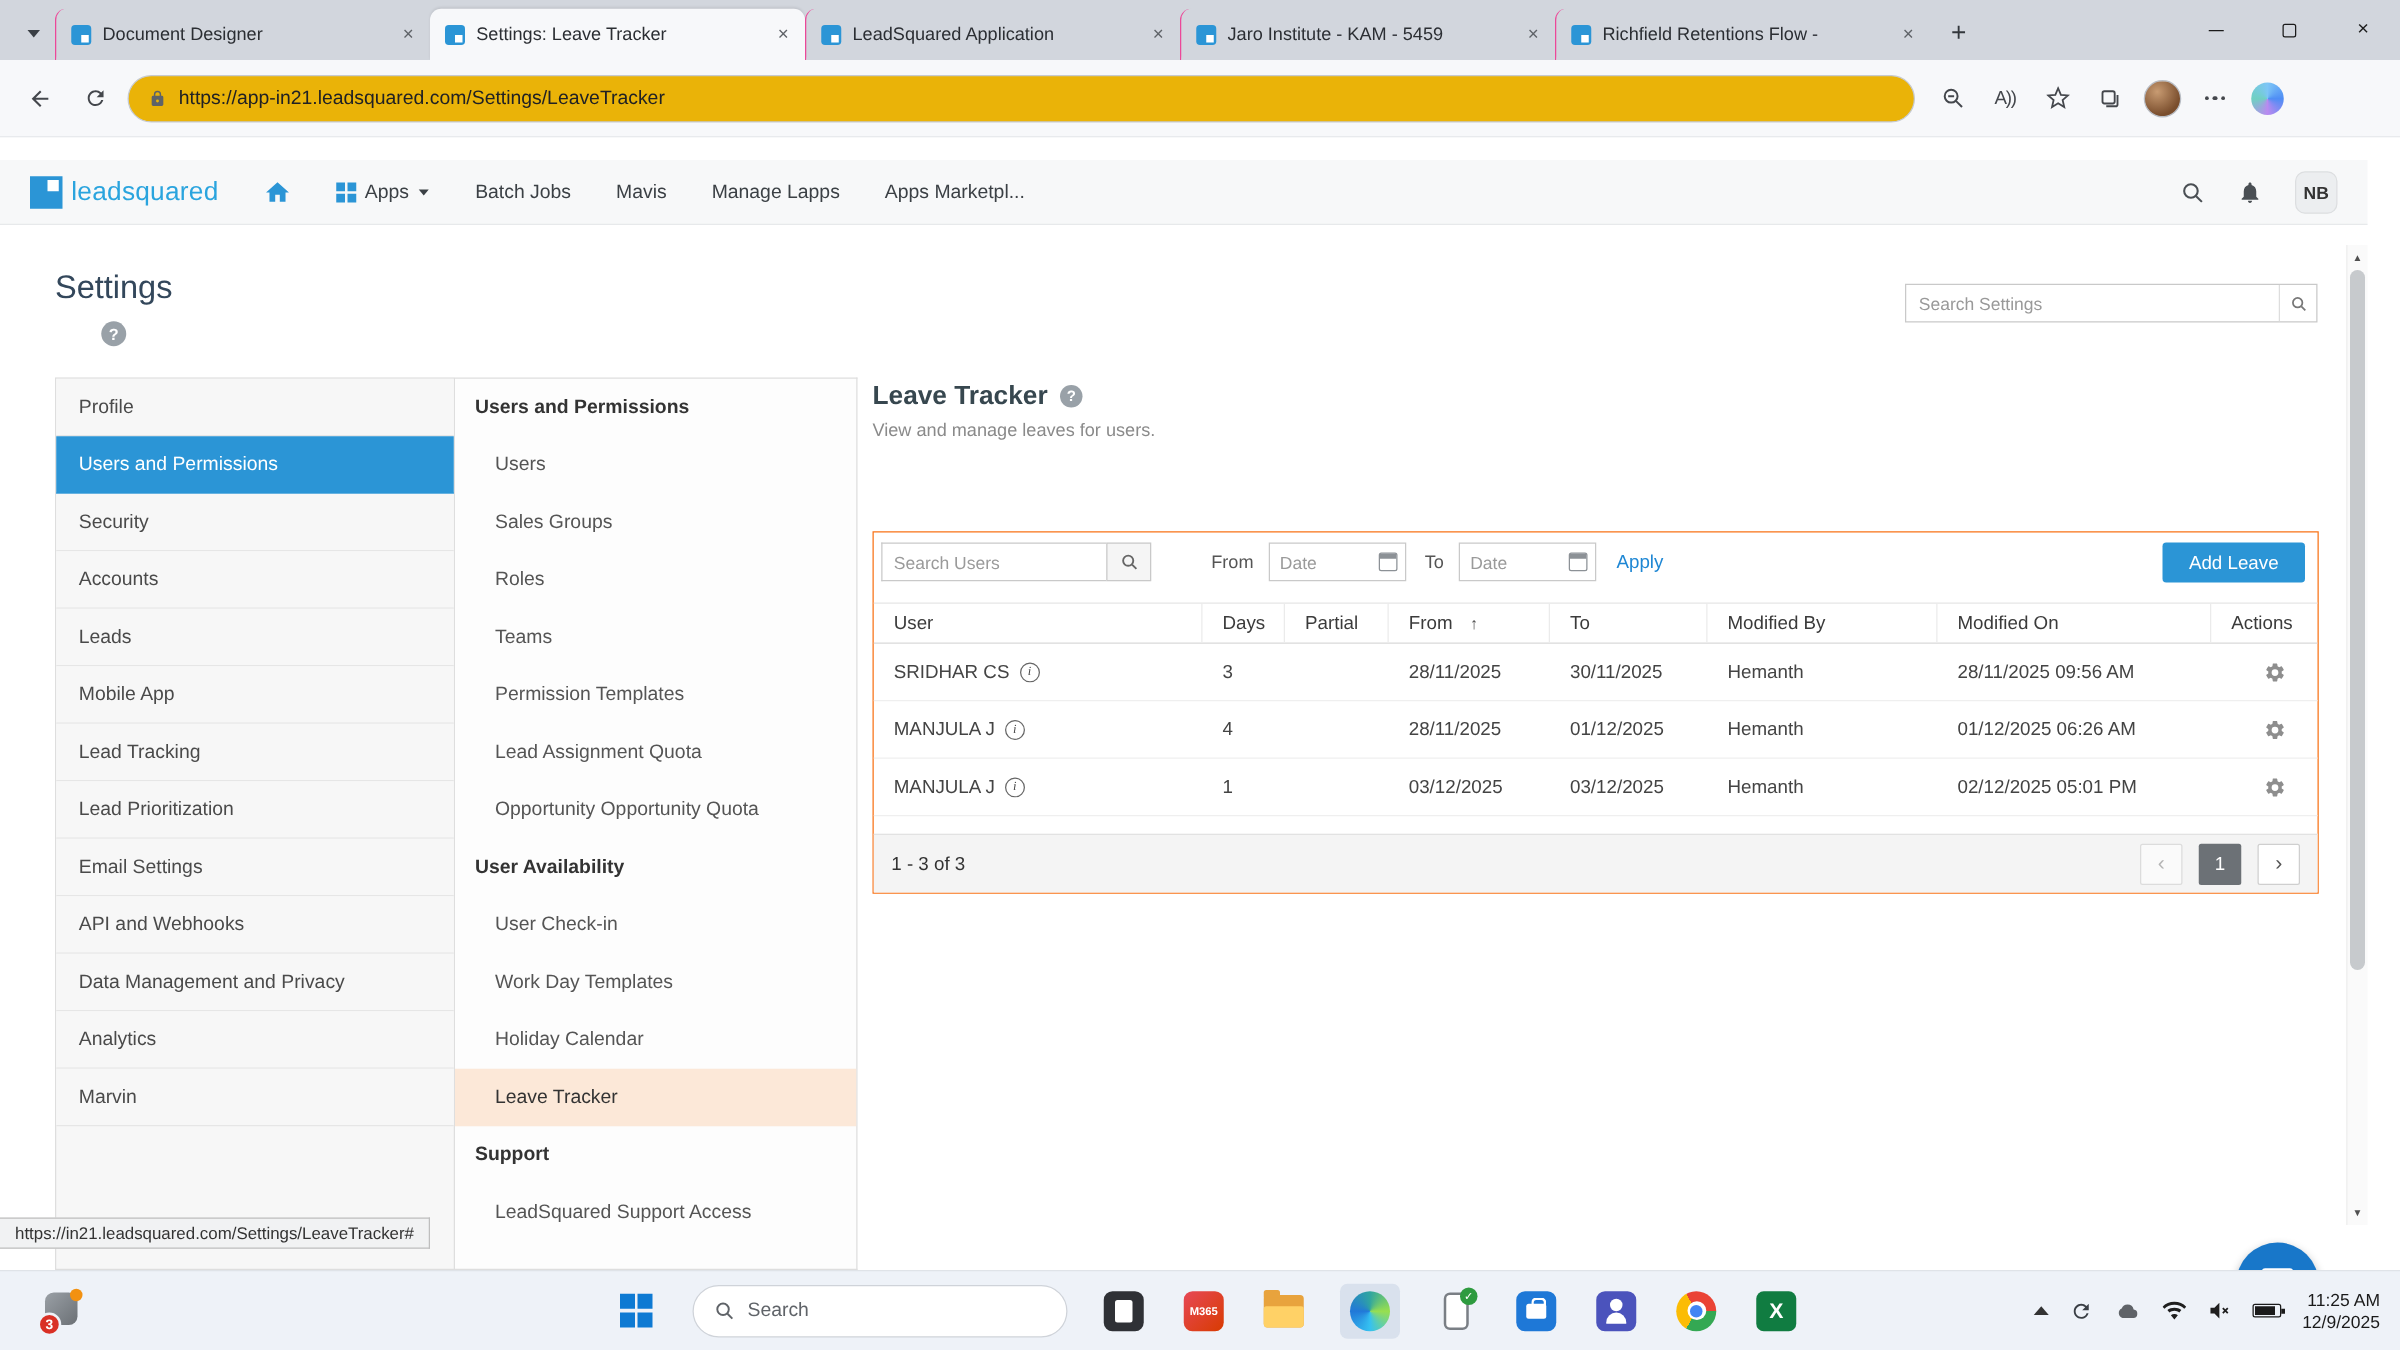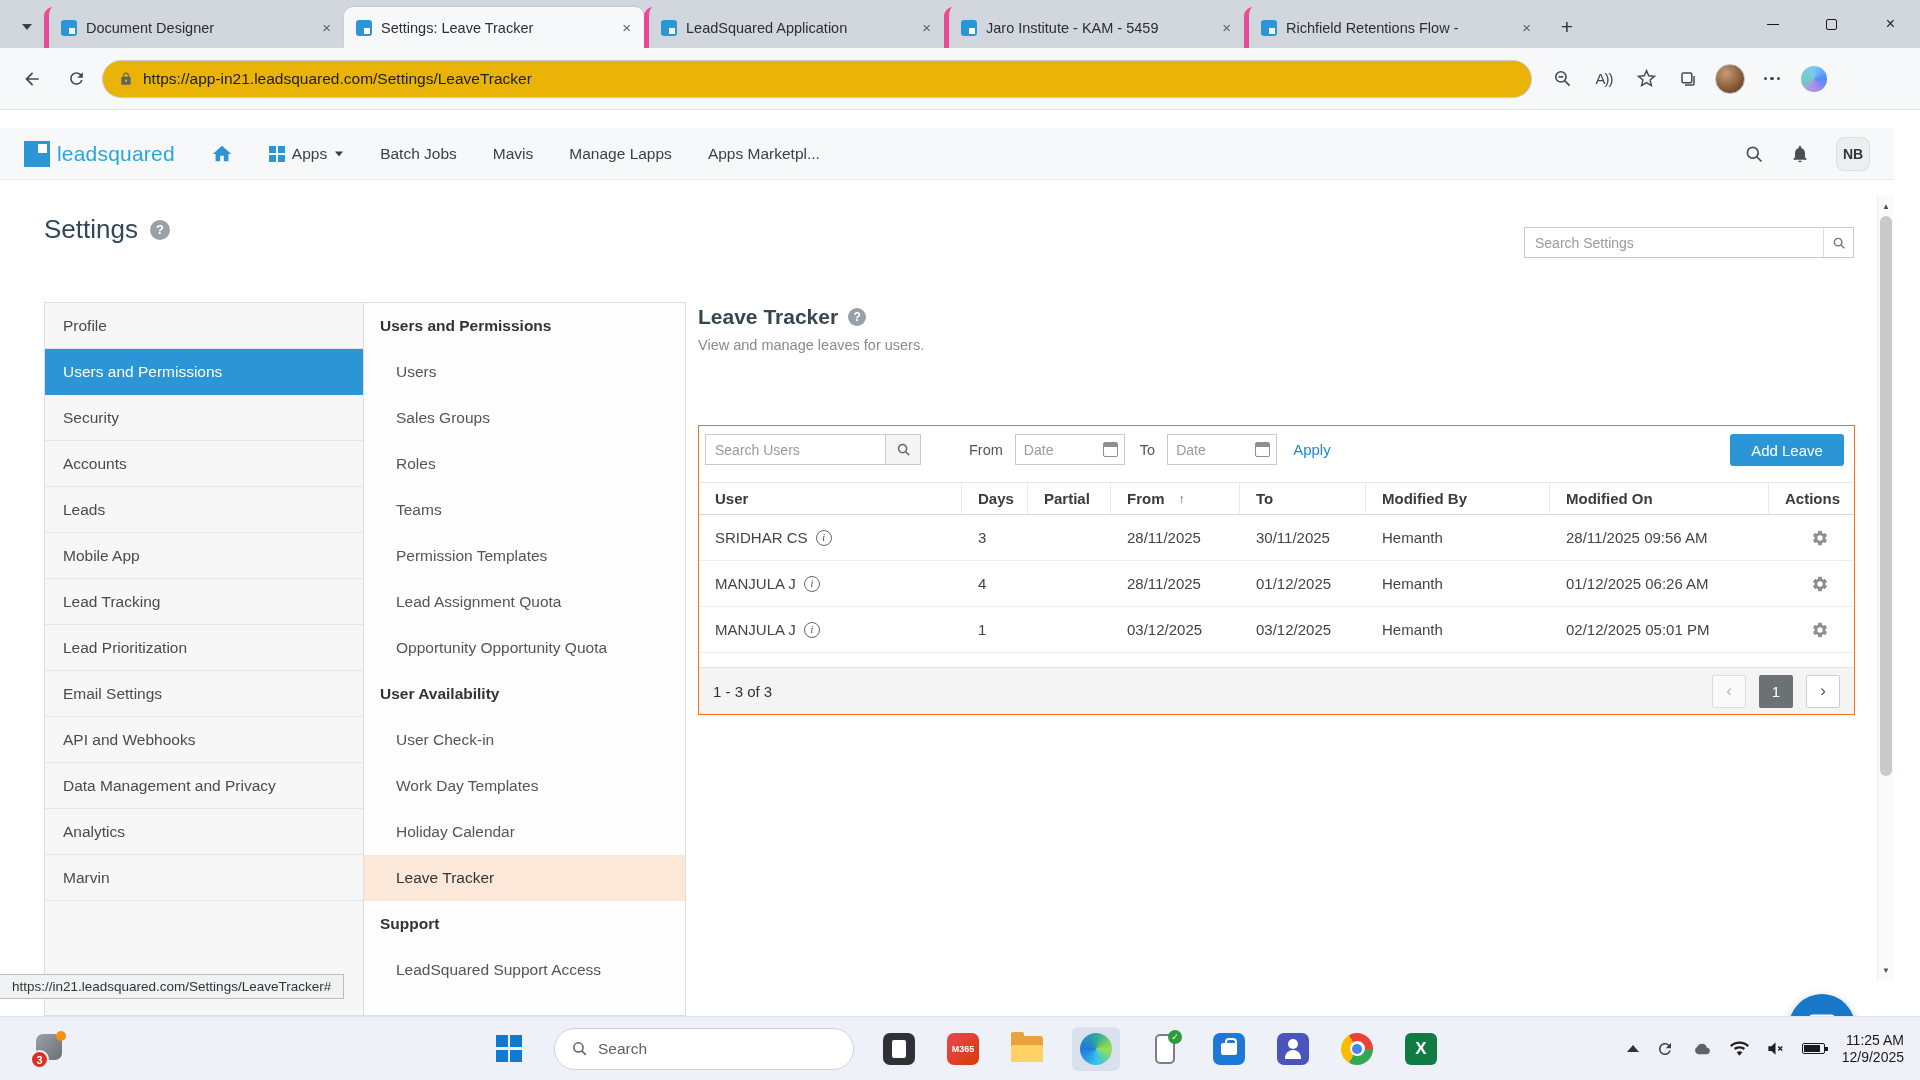--- a/index.html
+++ b/index.html
@@ -4,21 +4,21 @@
 <style>
   * { box-sizing: border-box; margin: 0; padding: 0; }
   body { margin:0; background:#222; font-family:"Liberation Sans", sans-serif; }
   .screen { position:relative; width:1920px; height:1080px; background:#fff; overflow:hidden; font-family:"Liberation Sans", sans-serif; }
 
   
   .tabstrip { position:absolute; top:0; left:0; right:0; height:48px; background:#D2D6DD; display:flex; align-items:flex-end; padding-left:10px; }
   .tab-search-btn { width:34px; height:34px; margin-bottom:4px; border-radius:6px; display:grid; place-items:center; }
   .caret-down { width:0;height:0;border-left:5px solid transparent;border-right:5px solid transparent;border-top:6px solid #3a3f45; }
   .tab { width:300px; height:41px; display:flex; align-items:center; gap:9px; padding:0 10px 0 12px; border-radius:9px 9px 0 0; position:relative; }
-  .tab.inactive { border-left:5px solid #ec4899; }
+  .tab.inactive { border-left:1px solid #ec4899; }
   .tab.active { background:#F7F8FA; border-left:none; box-shadow:0 -1px 2px rgba(0,0,0,.08); }
   .favicon { width:16px; height:16px; border-radius:3px; background:#2B95D6; position:relative; flex:none; }
   .favicon::after{ content:""; position:absolute; right:2px; bottom:2px; width:6px; height:6px; background:#fff; }
   .tab-title { flex:1; font-size:14.5px; color:#2b2e33; white-space:nowrap; overflow:hidden; text-overflow:ellipsis; }
   .tab-close { font-size:15px; color:#5f6368; padding:0 3px; flex:none; }
   .newtab-btn { width:34px; height:34px; margin:0 0 4px 6px; display:grid; place-items:center; font-size:21px; color:#33373c; }
   .win-controls { position:absolute; right:0; top:0; height:48px; display:flex; }
   .win-btn { width:59px; height:100%; display:grid; place-items:center; color:#1b1b1b; font-size:13px; }
   .min-glyph { width:12px; border-top:1.5px solid #1b1b1b; }
   .max-glyph { width:11px; height:11px; border:1.5px solid #1b1b1b; border-radius:2px; }
@@ -42,21 +42,21 @@
   .brand { display:flex; align-items:center; gap:7px; }
   .brand-mark { width:26px; height:26px; background:#2B95D6; position:relative; }
   .brand-mark::after { content:""; position:absolute; right:3px; top:3px; width:9px; height:9px; background:#fff; }
   .brand-text { font-size:21px; color:#2AA4DE; letter-spacing:.2px; }
   .nav-item { font-size:15.5px; color:#3b4045; display:flex; align-items:center; gap:7px; }
   .grid-icon { display:grid; grid-template-columns:7px 7px; grid-template-rows:7px 7px; gap:2px; }
   .grid-icon i { background:#2B95D6; }
   .nav-right { margin-left:auto; display:flex; align-items:center; gap:26px; }
   .nb-avatar { width:34px; height:34px; border-radius:8px; background:#ECEEF0; border:1px solid #DCDEE0; display:grid; place-items:center; font-size:14px; font-weight:bold; color:#333; }
 
-  .settings-title-row { position:absolute; top:104px; left:44px; display:flex; align-items:center; gap:12px; }
+  .settings-title-row { position:absolute; top:104px; left:44px; display:flex; align-items:center; gap:12px;flex-direction:column; }
   .settings-title { font-size:26px; color:#33475B; }
   .help-badge { width:20px; height:20px; border-radius:50%; background:#99A1A8; color:#fff; font-size:13px; font-weight:bold; display:grid; place-items:center; }
   .settings-search { position:absolute; top:117px; left:1524px; width:330px; height:31px; border:1px solid #C9C9C9; background:#fff; display:flex; align-items:center; }
   .settings-search input { flex:1; border:none; outline:none; padding:0 10px; font-size:14px; font-family:inherit; color:#333; background:transparent; }
   .settings-search input::placeholder { color:#999; }
   .mini-search-btn { width:30px; height:100%; border-left:1px solid #DDD; display:grid; place-items:center; color:#777; }
 
   
   .sidebar { position:absolute; top:192px; left:44px; width:320px; bottom:0; background:#F7F7F7; border:1px solid #DEDEDE; }
   .sb-item { height:46px; display:flex; align-items:center; padding:0 18px; font-size:15.5px; color:#4a4a4a; border-bottom:1px solid #E6E6E6; background:#F7F7F7; }
@@ -85,21 +85,21 @@
   .date-field input { flex:1; min-width:0; border:none; outline:none; font-size:14px; font-family:inherit; color:#333; }
   .date-field input::placeholder { color:#9a9a9a; }
   .cal-icon { width:15px; height:15px; border:1.5px solid #8c9196; border-radius:2px; position:relative; flex:none; }
   .cal-icon::before { content:""; position:absolute; left:0; right:0; top:0; height:4px; background:#8c9196; }
   .apply-link { font-size:15px; color:#1E87D4; }
   .add-leave-btn { position:absolute; right:10px; top:8px; width:114px; height:32px; background:#2B95D6; border-radius:3px; color:#fff; font-size:15px; display:grid; place-items:center; }
 
   .table { width:100%; }
   .trow { display:grid; grid-template-columns:263px 66px 83px 129px 126px 184px 219px 1fr; align-items:center; }
   .thead { height:33px; border-top:1px solid #E6E6E6; border-bottom:1px solid #D9D9D9; }
-  .thead .cell { font-weight:bold; font-size:15px; color:#3b3b3b; height:100%; display:flex; align-items:center; border-right:1px solid #EBEBEB; }
+  .thead .cell { font-weight:normal; font-size:15px; color:#3b3b3b; height:100%; display:flex; align-items:center; border-right:1px solid #EBEBEB; }
   .thead .cell:last-child { border-right:none; }
   .tbody-row { height:46px; border-bottom:1px solid #EFEFEF; font-size:15px; color:#444; }
   .cell { padding-left:16px; display:flex; align-items:center; gap:8px; overflow:hidden; white-space:nowrap; }
   .sort-arrow { font-size:13px; color:#555; margin-left:6px; }
   .info-icon { width:16px; height:16px; border:1px solid #666; border-radius:50%; display:grid; place-items:center; font-size:10px; font-style:italic; font-family:"Liberation Serif", serif; color:#444; flex:none; }
   .gear-btn { display:grid; place-items:center; width:100%; }
 
   .spacer-strip { height:14px; }
   .pagination { height:47px; background:#F4F4F4; border-top:1px solid #E2E2E2; display:flex; align-items:center; padding:0 14px; }
   .pag-summary { font-size:15px; color:#333; }

